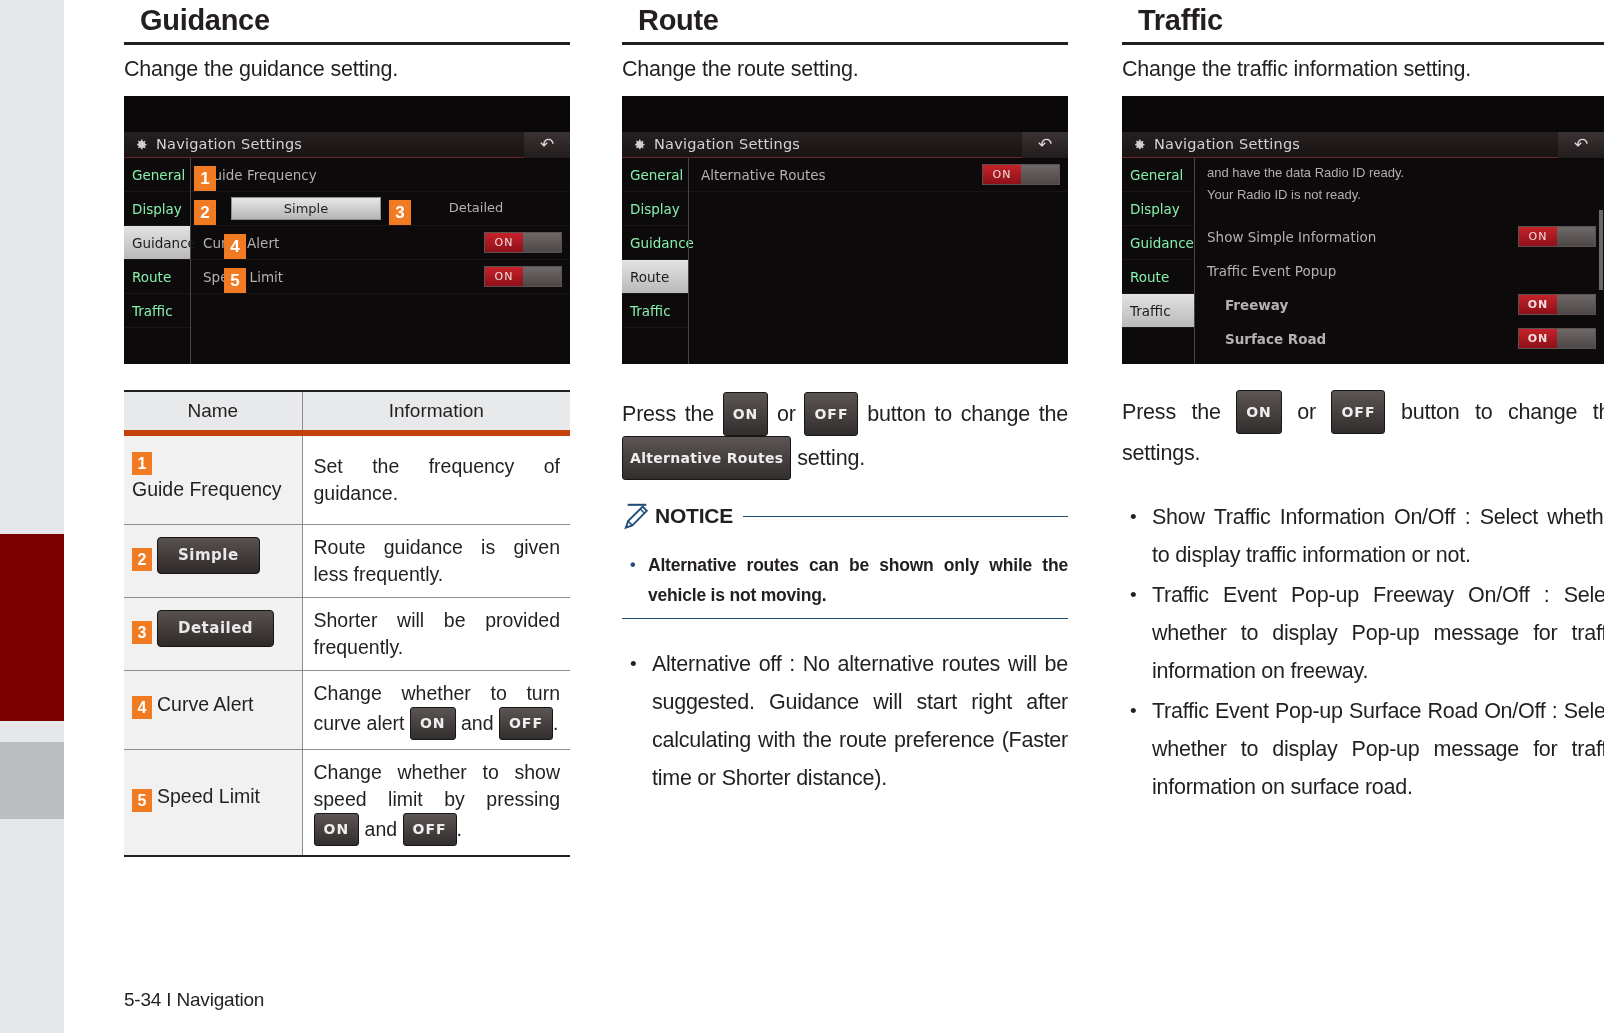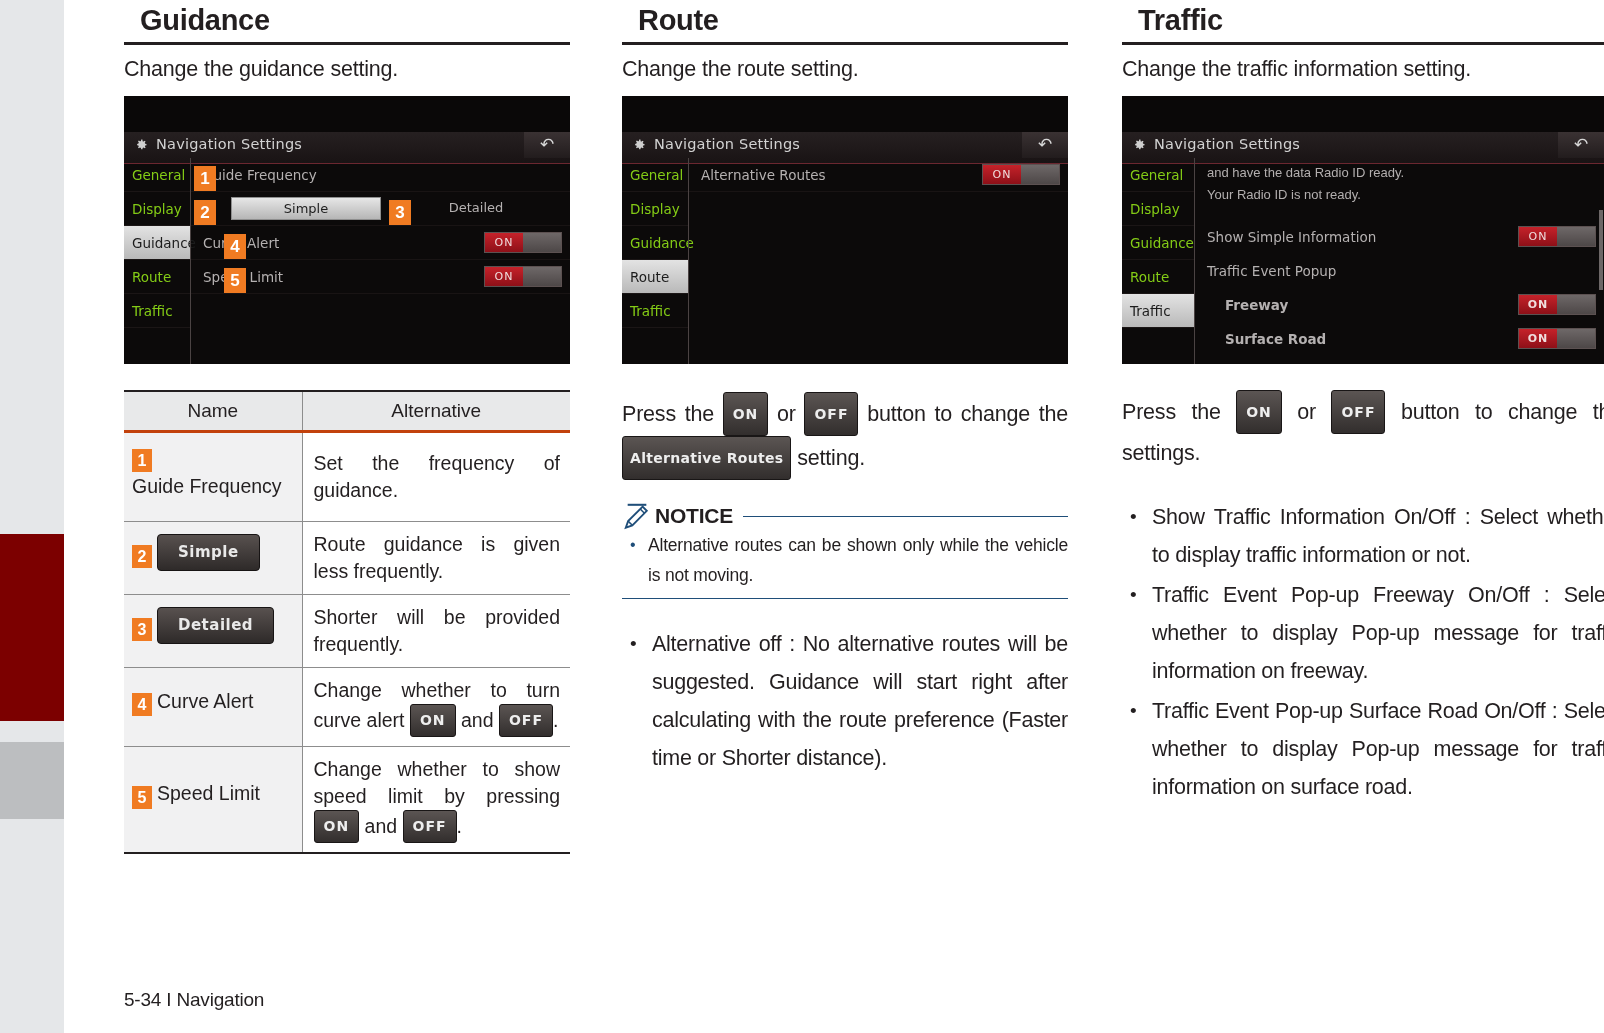--- a/index.html
+++ b/index.html
@@ -32,21 +32,21 @@
   }
 
   
   .navshot {
     margin-top: 12px; position: relative; width: 446px; height: 268px;
     background: #0c0a0a; overflow: hidden;
   }
   .col-traffic .navshot { width: 482px; }
   .ns-topfill { position: absolute; left: 0; top: 0; right: 0; height: 36px; background: #0a0808; }
   .ns-header {
-    position: absolute; left: 0; right: 0; top: 36px; height: 32px;
+    position: absolute; left: 0; right: 0; top: 36px; height: 26px;
     background: linear-gradient(#262021, #191314);
     border-bottom: 1px solid #6b2730;
   }
   .ns-gear {
     position: absolute; left: 10px; top: 5px; width: 15px; height: 15px;
     color: #cfcfcf;
   }
   .ns-htitle {
     position: absolute; left: 32px; top: 4px;
     font-size: 14.5px; color: #d2d2d2; letter-spacing: 0.2px;
@@ -55,21 +55,21 @@
   .ns-back {
     position: absolute; right: 0; top: 0; width: 46px; height: 26px;
     background: linear-gradient(#3a3233, #221c1d);
     color: #d8d8d8; font-size: 17px; text-align: center; line-height: 25px;
   }
   .ns-body { position: absolute; left: 0; right: 0; top: 62px; bottom: 0; }
   .ns-sidebar { position: absolute; left: 0; top: 0; width: 66px; bottom: 0; }
   .col-traffic .ns-sidebar { width: 72px; }
   .ns-sb-item {
     position: relative; height: 34px; line-height: 34px; padding-left: 8px;
-    font-size: 13.5px; color: #84cc16;
+    font-size: 13.5px; color: #86efac;
     font-family: "DejaVu Sans", sans-serif;
     border-bottom: 1px solid #1b1616;
   }
   .ns-sb-item.active {
     background: linear-gradient(#e3e3e3, #b9b9b9);
     color: #1c1c1c;
   }
   .ns-divider {
     position: absolute; left: 66px; top: 0; bottom: 0; width: 1px;
     background: #4b4343;
@@ -124,21 +124,21 @@
     font-family: "Liberation Sans", sans-serif;
   }
 
   
   .desc-table {
     margin-top: 26px; width: 446px; border-collapse: collapse;
     border-top: 2px solid #231f20; border-bottom: 2px solid #231f20;
   }
   .desc-table th {
     background: #e8e9ea; font-size: 19px; font-weight: normal; color: #231f20;
-    padding: 8px 0; border-bottom: 3px solid #c2410c;
+    padding: 8px 0; border-bottom: 6px solid #c2410c;
   }
   .desc-table th.c-name { width: 178px; border-right: 1px solid #8d8d8d; }
   .desc-table td {
     font-size: 19.5px; color: #231f20; vertical-align: middle;
     border-bottom: 1px solid #8d8d8d; line-height: 27px;
   }
   .desc-table tr:last-child td { border-bottom: none; }
   .desc-table td.c-name {
     background: #f1f1f2; border-right: 1px solid #8d8d8d;
     padding: 9px 6px 21px 8px; text-align: left;
@@ -187,21 +187,21 @@
 
   
   .notice { margin-top: 22px; position: relative; }
   .notice-head { display: flex; align-items: center; }
   .notice-pen { width: 30px; height: 28px; flex: 0 0 30px; }
   .notice-title {
     font-size: 21px; font-weight: bold; color: #231f20;
     margin: 0 10px 0 3px; letter-spacing: -0.2px; text-align: center;
   }
   .notice-rule { flex: 1 1 auto; height: 1px; background: #1f4e79; }
-  .notice-body { margin-top: 0; }
+  .notice-body { margin-top: 20px; font-weight: bold; }
   .notice-item {
     position: relative; padding-left: 26px; font-size: 17.5px; color: #231f20;
     line-height: 30px; text-align: justify; letter-spacing: -0.2px;
   }
   .notice-item:before {
     content: "\2022"; position: absolute; left: 8px; top: 0;
     font-size: 16px; color: #1f4e79;
   }
   .notice-foot { margin-top: 8px; height: 1px; background: #1f4e79; }
 
@@ -282,21 +282,21 @@
       <div class="callout" style="left:70px;top:104px;">2</div>
       <div class="callout" style="left:265px;top:104px;">3</div>
       <div class="callout" style="left:100px;top:138px;">4</div>
       <div class="callout" style="left:100px;top:172px;">5</div>
     </div>
 
     <table class="desc-table">
       <thead>
         <tr>
           <th class="c-name">Name</th>
-          <th>Alternative</th>
+          <th>Information</th>
         </tr>
       </thead>
       <tbody>
         <tr>
           <td class="c-name">
             <span class="num-badge">1</span><span class="name-text">Guide Frequency</span>
           </td>
           <td class="c-desc">Set the frequency of guidance.</td>
         </tr>
         <tr>

